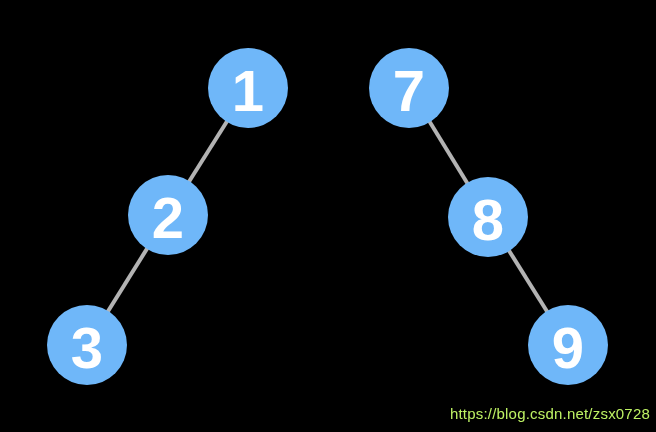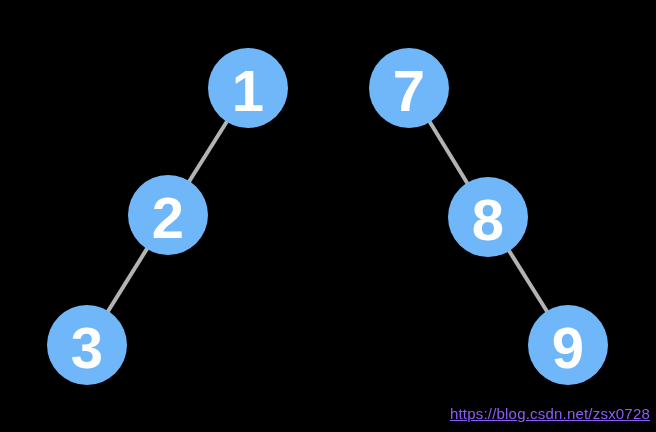--- a/index.html
+++ b/index.html
@@ -67,14 +67,14 @@
       </g>
       <g>
         <circle cx="488" cy="217" r="40" fill="#6FB7F9"></circle>
         <text x="488" y="219" fill="#FFFFFF" class="tree-node-label">8</text>
       </g>
       <g>
         <circle cx="568" cy="345" r="40" fill="#6FB7F9"></circle>
         <text x="568" y="347" fill="#FFFFFF" class="tree-node-label">9</text>
       </g>
     </svg>
-  <div class="watermark" style="color: #8b5cf6; text-decoration: underline;">https://blog.csdn.net/zsx0728</div>
+  <div class="watermark" style="color: #bef264;">https://blog.csdn.net/zsx0728</div>
 </div>
 
 </body></html>

